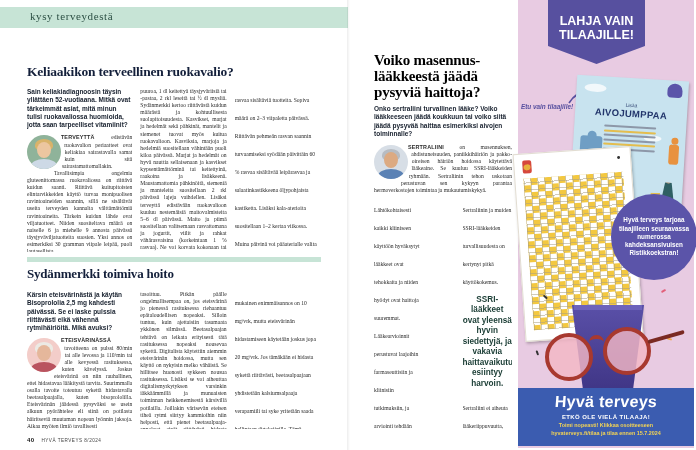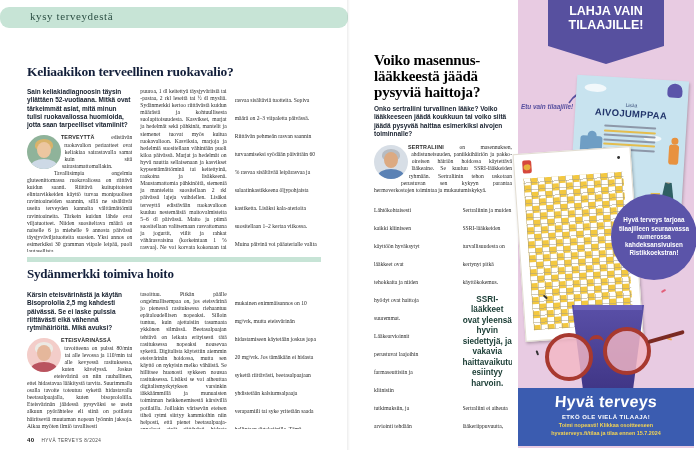--- a/index.html
+++ b/index.html
@@ -1,20 +1,20 @@
 <!DOCTYPE html>
 <html><head>
 <meta charset="utf-8">
 <style>
   html,body{margin:0;padding:0;background:#ffffff;}
   #canvas{position:relative;width:696px;height:450px;background:#fff;overflow:hidden;
           font-family:"Liberation Serif",serif;color:#222;}
 
   
-  .band{position:absolute;left:0;top:7px;width:348px;height:21px;background:#c7e4d6;border-radius:9px;}
+  .band{position:absolute;left:0;top:7px;width:348px;height:21px;background:#c7e4d6;}
   .band-label{position:absolute;left:30px;top:3px;font-size:11px;letter-spacing:.6px;color:#2c4f44;}
   .fold{position:absolute;left:347px;top:0;width:3px;height:450px;
         background:linear-gradient(90deg,rgba(0,0,0,.07),rgba(0,0,0,0));}
 
   .headline{position:absolute;left:27px;white-space:nowrap;font-weight:bold;color:#131f3a;
             letter-spacing:-.2px;}
   .h-a1{top:64px;font-size:13.5px;}
   .h-a2{top:266px;font-size:13px;}
 
   .cols3{position:absolute;left:27px;width:294px;display:grid;
@@ -51,24 +51,24 @@
   .a3-question{margin-top:5px;}
   .a3-expert{margin-top:6px;}
   .a3-cols{display:grid;grid-template-columns:1fr 1fr;grid-gap:6px;margin-top:4px;
            height:232px;overflow:hidden;gap:39px;}
   .quote{font-family:"Liberation Sans",sans-serif;font-weight:bold;font-size:8.2px;
          line-height:10.5px;text-align:center;color:#1e4038;margin:7px 0;}
 
   
   .ad{position:absolute;left:515px;top:0;width:181px;height:450px;background:#fff;}
   .ad-bg{position:absolute;left:3px;right:2px;top:0;bottom:2px;background:#e8cbe2;}
-  .ribbon{position:absolute;left:33px;top:0;width:116px;height:64px;background:#57509f;
+  .ribbon{position:absolute;left:33px;top:0;width:97px;height:64px;background:#57509f;
           clip-path:polygon(0 0,100% 0,100% 72%,50% 100%,0 72%);
           font-family:"Liberation Sans",sans-serif;font-weight:bold;font-size:12.5px;
-          line-height:14px;color:#fff;text-align:center;padding-top:4px;box-sizing:border-box;}
+          line-height:14px;color:#fff;text-align:center;padding-top:14px;box-sizing:border-box;}
   .ad-note{position:absolute;left:5px;top:103px;width:54px;text-align:center;
            font-family:"Liberation Sans",sans-serif;font-style:italic;font-weight:bold;
            font-size:6.4px;line-height:8px;color:#57509f;}
   .ad-arrow{position:absolute;left:52px;top:85px;}
 
   .cover{position:absolute;left:58px;top:78px;width:112px;height:138px;background:#c8e3ef;
          transform:rotate(3.5deg);box-shadow:1px 2px 3px rgba(0,0,0,.25);z-index:1;overflow:hidden;}
   .cover-heart{position:absolute;right:6px;top:3px;width:15px;height:14px;background:#5b54a9;
                border-radius:50% 50% 4px 4px;}
   .cover-lisaa{position:absolute;left:0;top:24px;width:100%;text-align:center;

